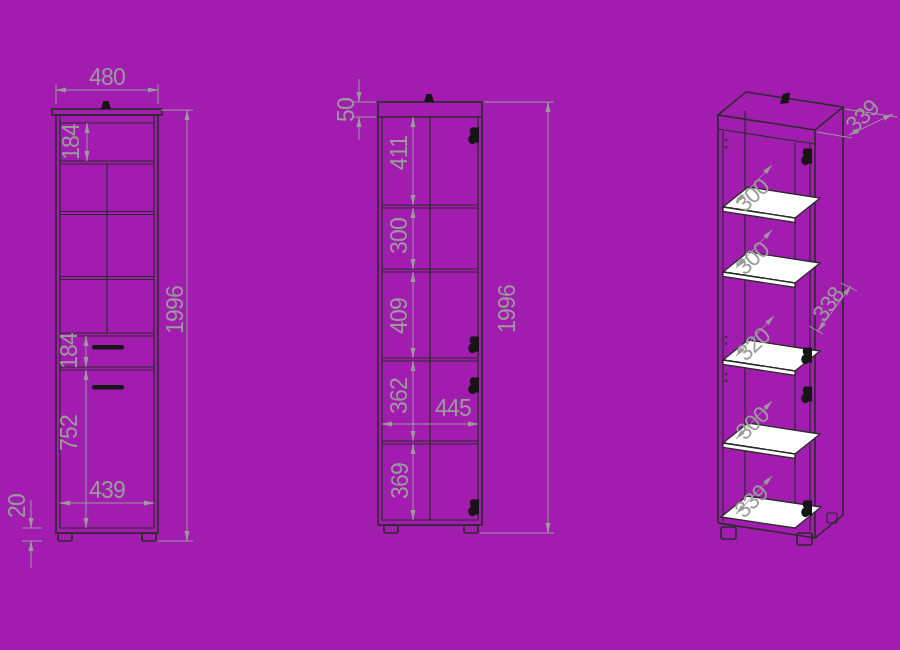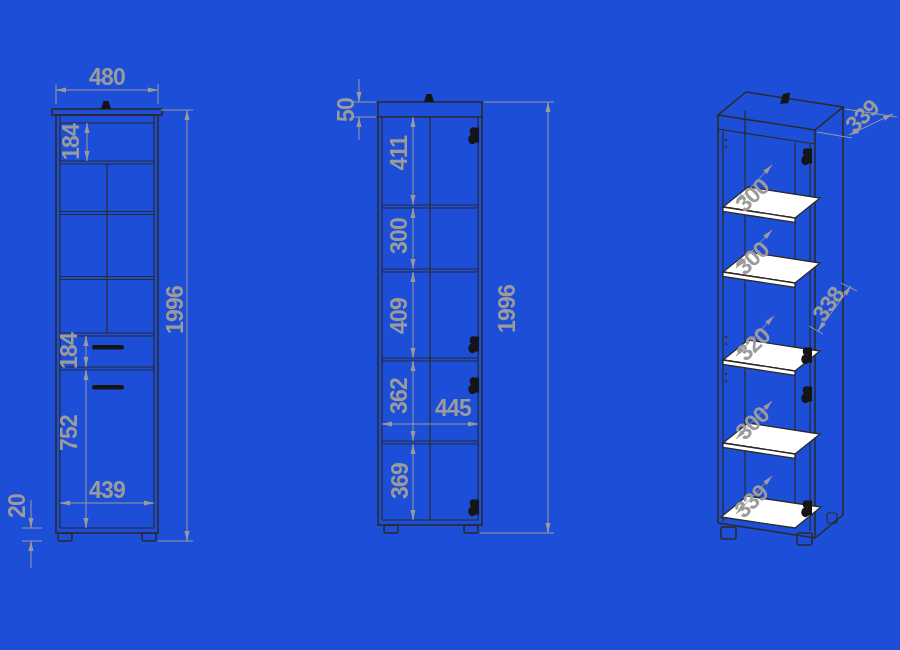--- a/index.html
+++ b/index.html
@@ -1,16 +1,16 @@
 <!DOCTYPE html>
 <html><head>
 <meta charset="utf-8">
 <style>
   html,body { margin:0; padding:0; background:#ffffff; }
-  .stage { width:900px; height:650px; background:#1d4ed8; position:relative;font-weight:bold; }
+  .stage { width:900px; height:650px; background:#a21caf; position:relative; }
   svg { display:block; }
   .b  { stroke:#2b2b2b; stroke-width:1.6; fill:none; }
   .b2 { stroke:#2b2b2b; stroke-width:1.2; fill:none; }
   .wfill { fill:#ffffff; stroke:#2b2b2b; stroke-width:1.3; }
   .d  { stroke:#9b9b9b; stroke-width:1; fill:none; }
   .blk { fill:#151515; stroke:none; }
   .dt { font-family:"Liberation Sans", sans-serif; font-size:23px; fill:#9b9b9b; letter-spacing:-0.8px; }
 </style>
 </head>
 <body>

